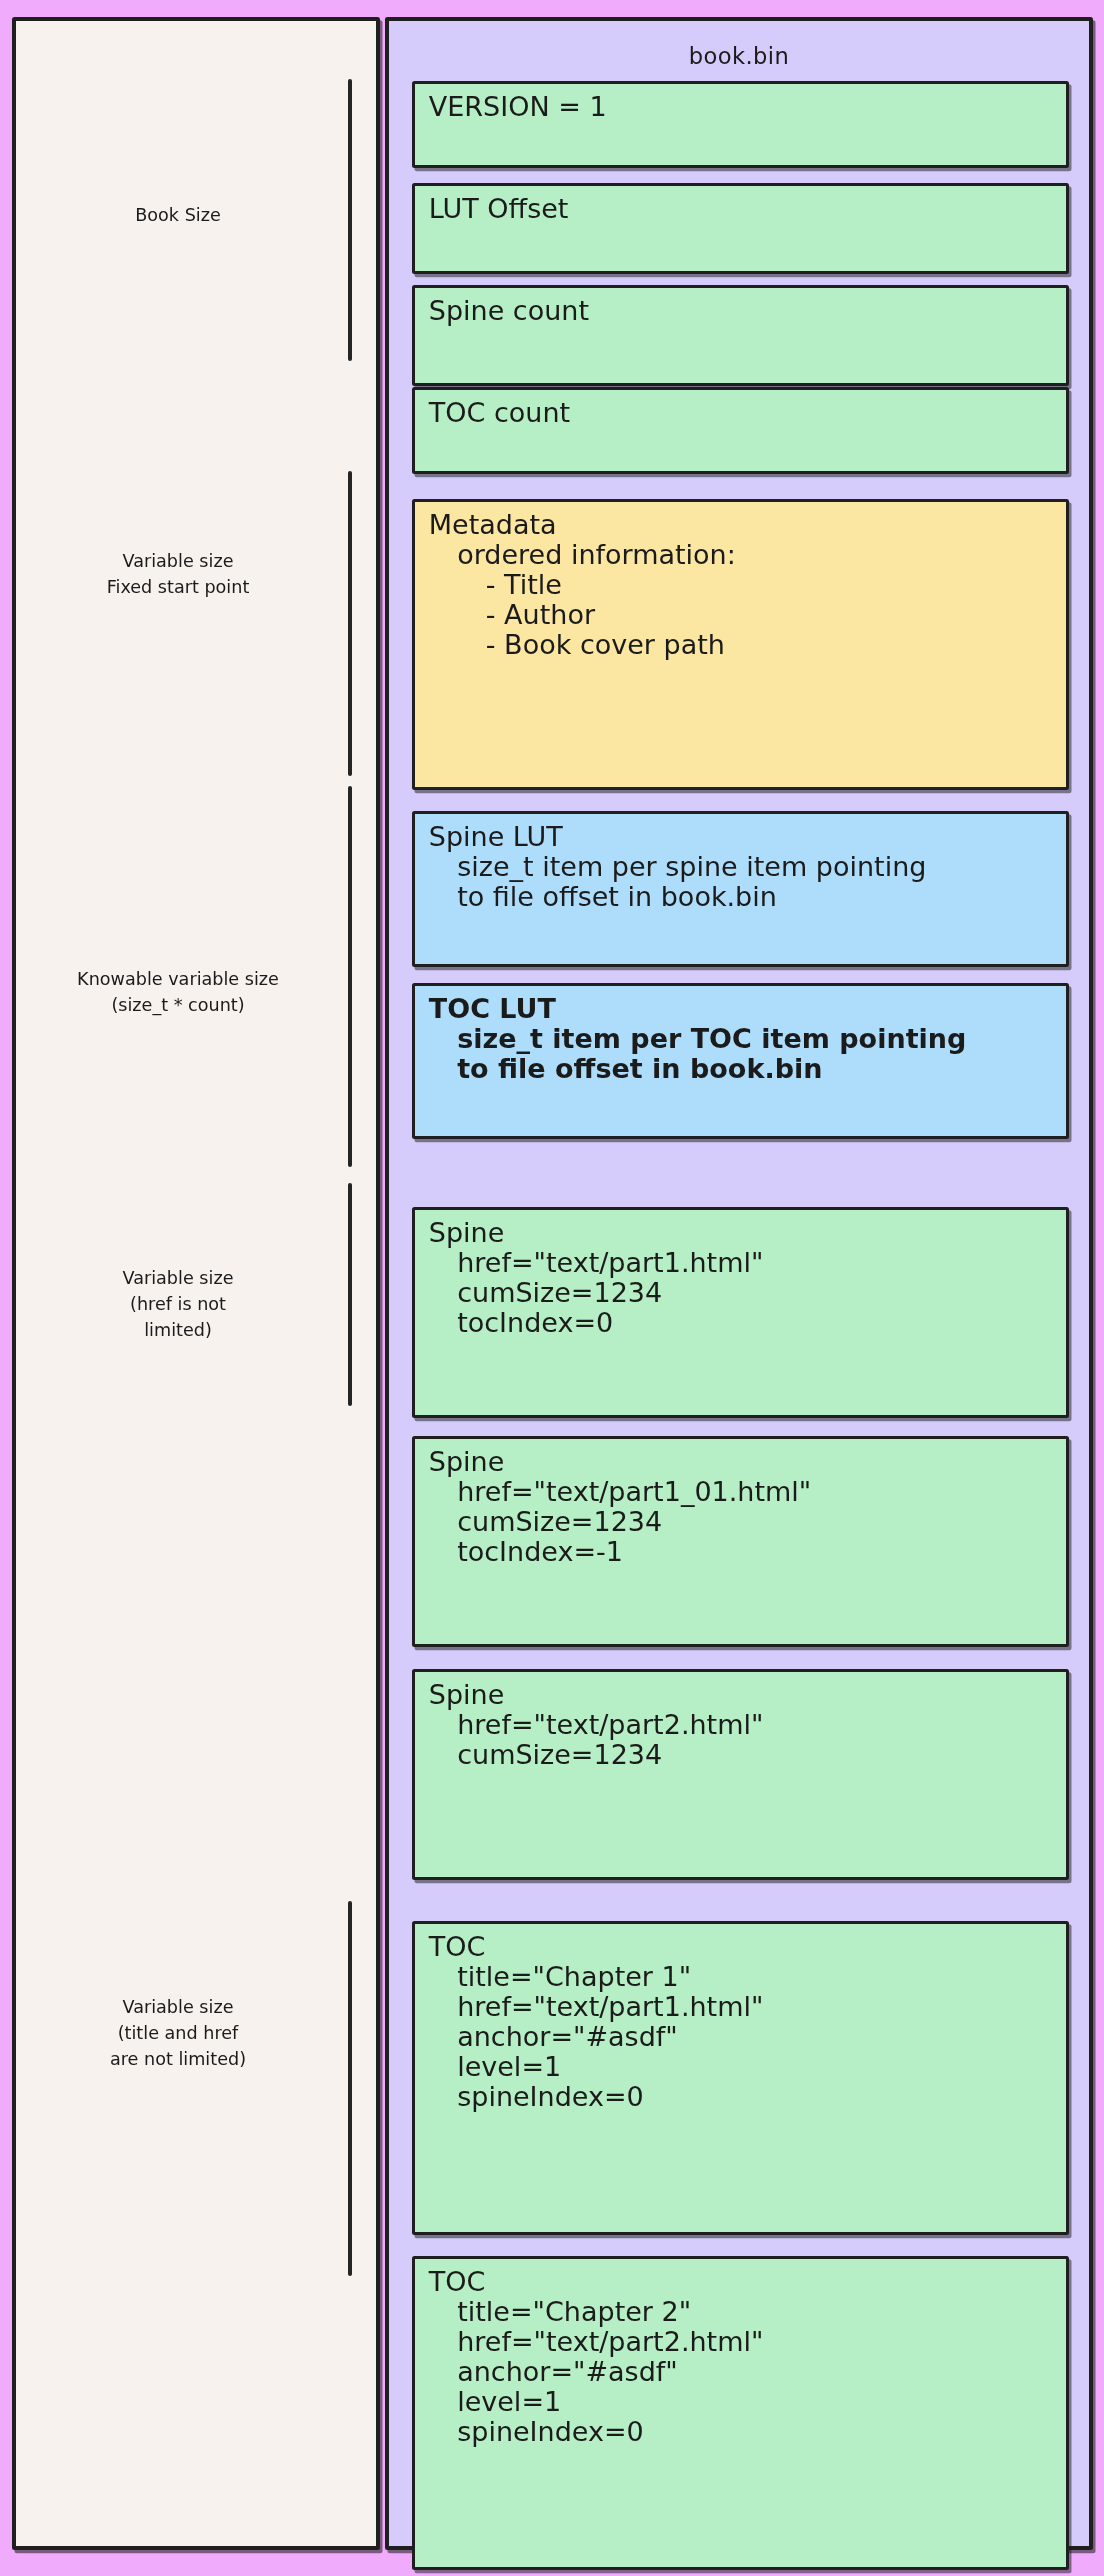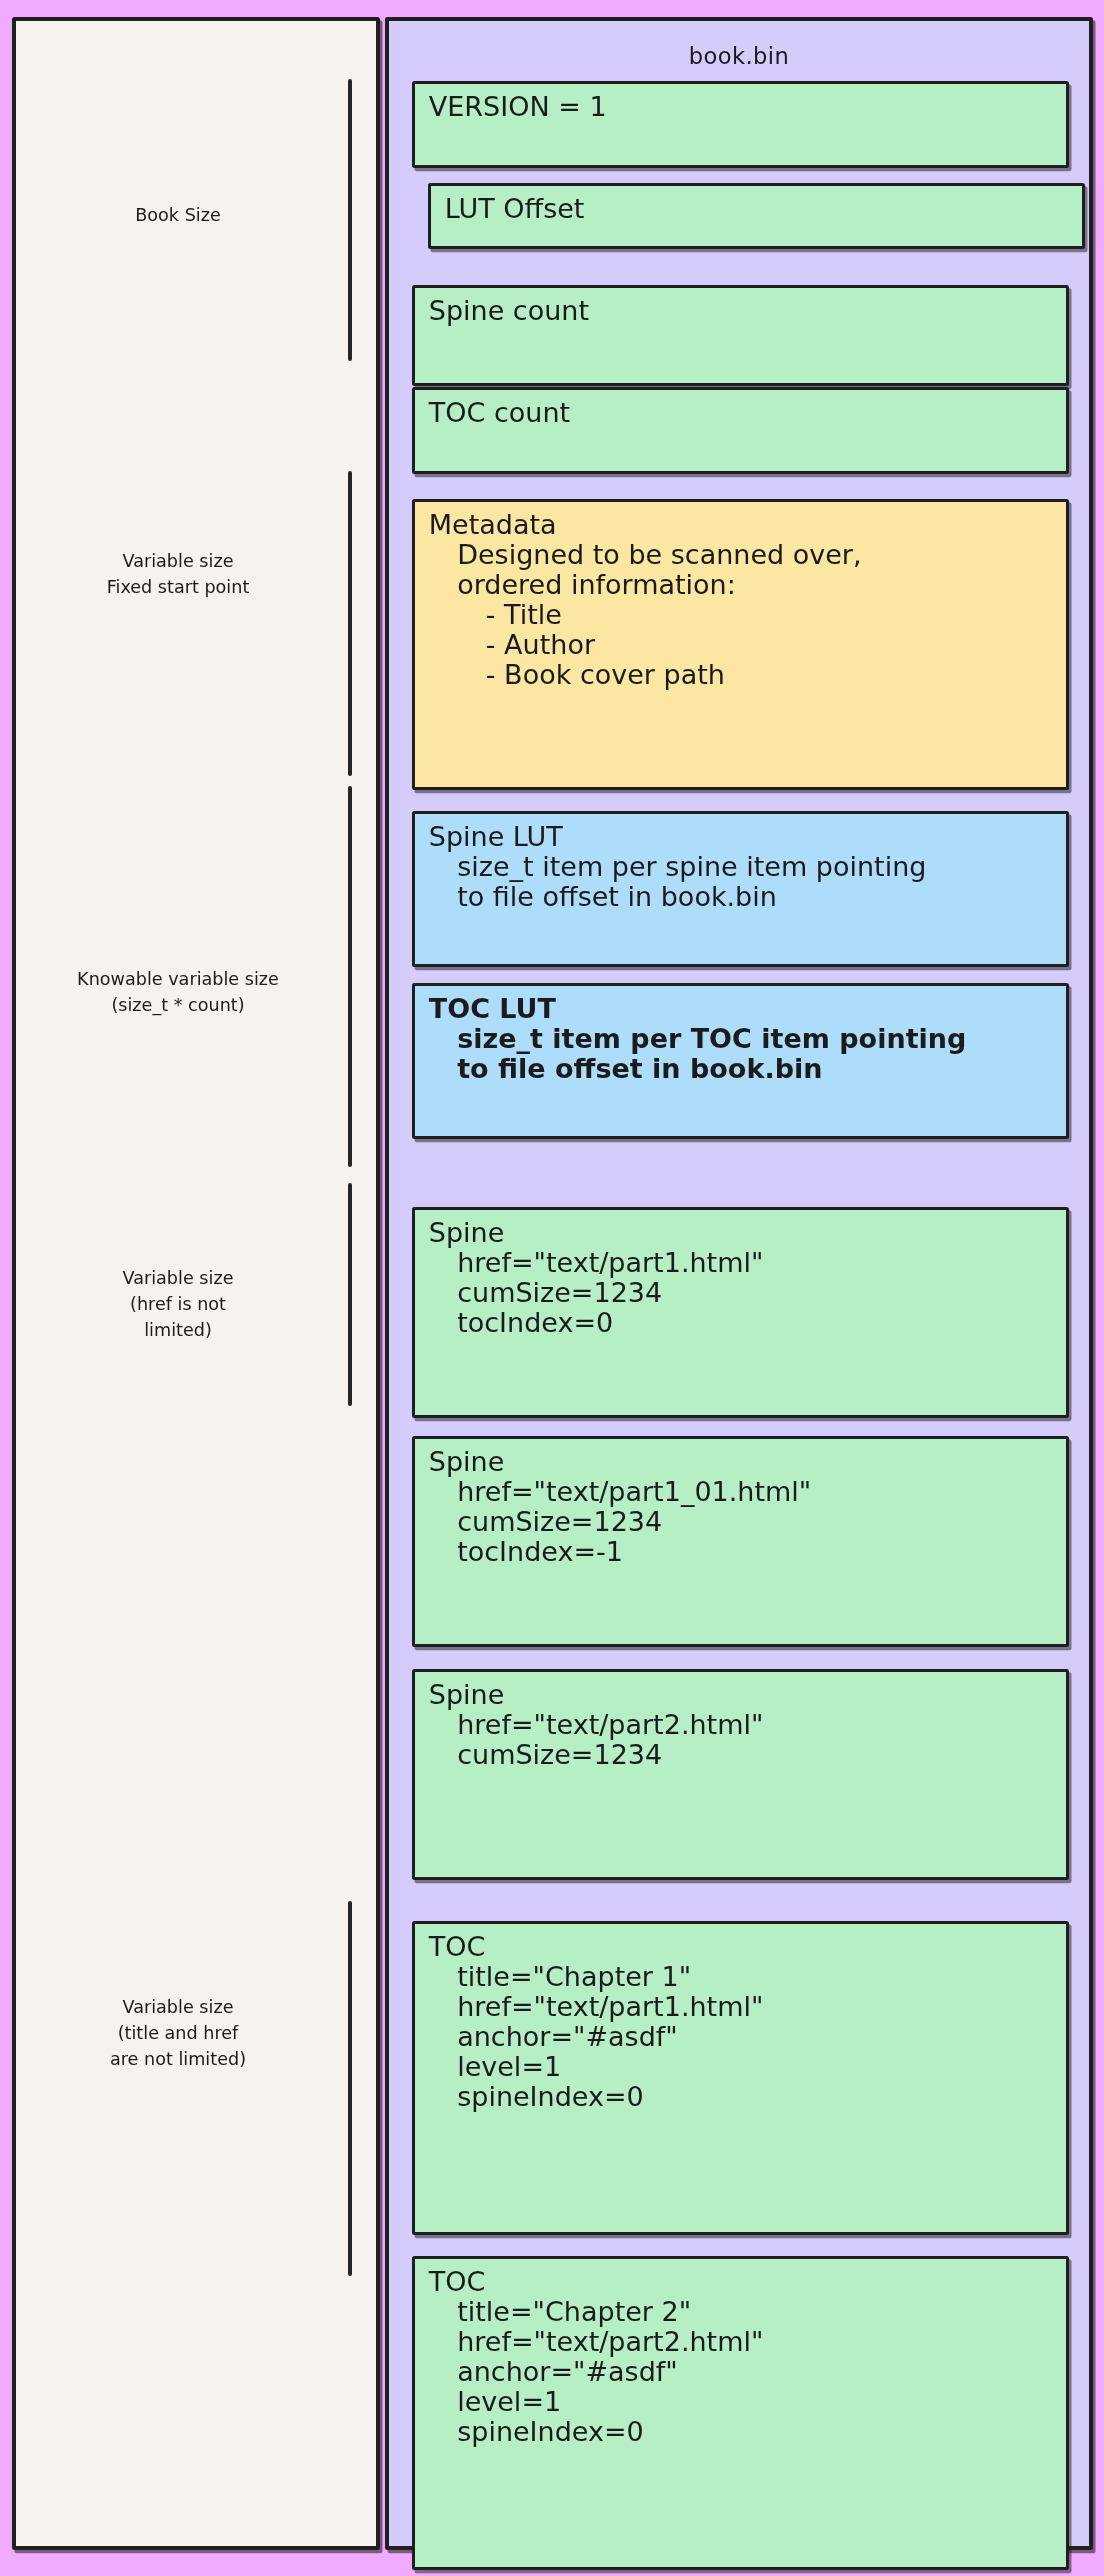--- a/index.html
+++ b/index.html
@@ -109,32 +109,31 @@
 
 <div class="canvas">
 
   <div class="left-panel" id="left-panel"></div>
 
   <div class="file-panel" id="file-panel">
     <div class="file-title">book.bin</div>
   <div class="field green" style="top: 60px; height: 87px;">
         <span class="head">VERSION = 1</span>
       </div>
-      <div class="field green" style="top: 162px; height: 66px; margin-left: 16px;">
+      <div class="field green" style="top: 162px; height: 91px;">
         <span class="head">LUT Offset</span>
       </div>
       <div class="field green" style="top: 264px; height: 101px;">
         <span class="head">Spine count</span>
       </div>
       <div class="field green" style="top: 366px; height: 87px;">
         <span class="head">TOC count</span>
       </div>
       <div class="field yellow" style="top: 478px; height: 291px;">
         <span class="head">Metadata</span>
-        <span class="sub">Designed to be scanned over,</span>
         <span class="sub">ordered information:</span>
         <span class="sub2">- Title</span>
         <span class="sub2">- Author</span>
         <span class="sub2">- Book cover path</span>
       </div>
       <div class="field blue" style="top: 790px; height: 156px;">
         <span class="head">Spine LUT</span>
         <span class="sub">size_t item per spine item pointing</span>
         <span class="sub">to file offset in book.bin</span>
       </div>

